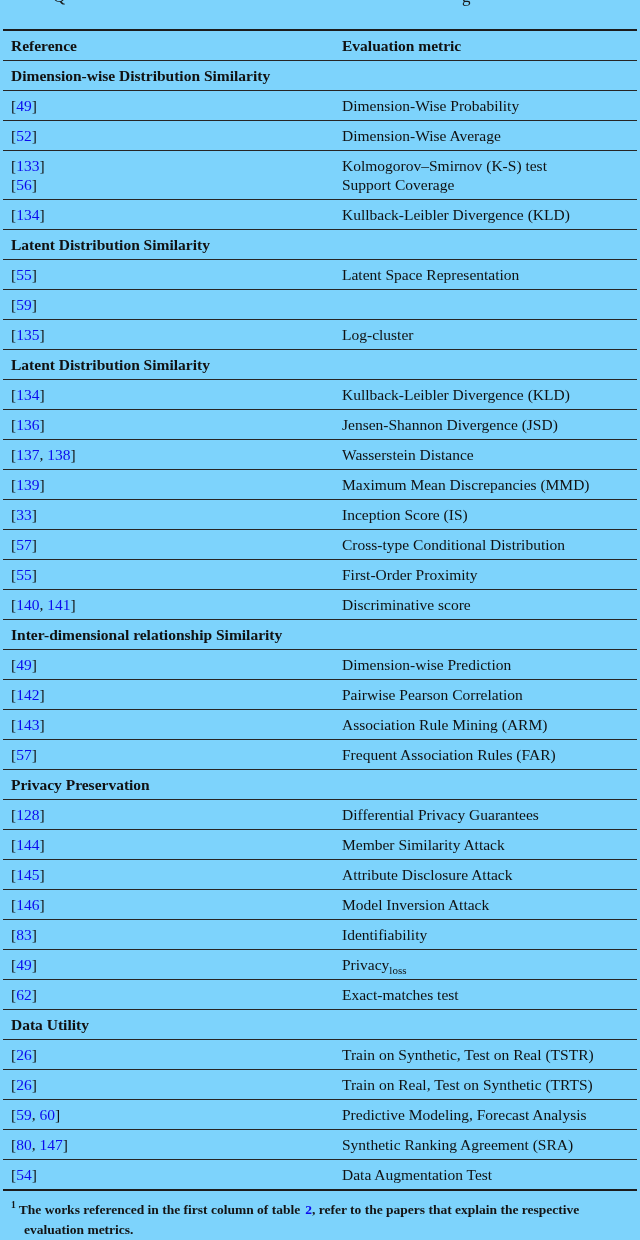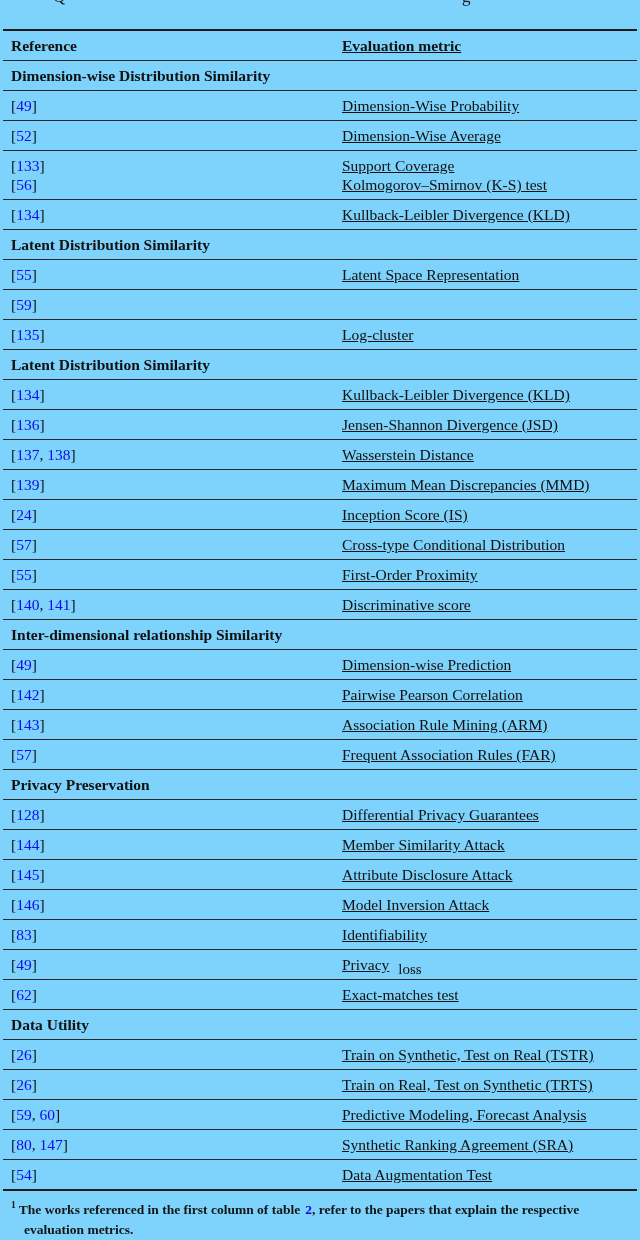--- a/index.html
+++ b/index.html
@@ -42,28 +42,28 @@
     padding: 5px 0 5px 8px;
     font-size: 15.5px;
     line-height: 19px;
   }
   .row:last-child { border-bottom: none; justify-content: space-between; }
   .header-row, .section-row { font-weight: bold; }
   .col-ref {
     width: 331px;
     flex: 0 0 331px;
   }
-  .col-metric { flex: 1 1 auto; text-decoration: underline; }
+  .col-metric { flex: 1 1 auto; }
   .cite {
     color: var(--link, #0b0bee);
     text-decoration: none;
     cursor: pointer;
   }
   .bracket, .sep { color: #111111; }
-  sub.msub { font-size: 15px; line-height: 0; margin-left: 9px; }
+  sub.msub { font-size: 11px; line-height: 0; }
 
   .footnote {
     margin: 4px 10px 0 24px;
     font-size: 13.5px;
     line-height: 20px;
     text-indent: -13px;
     color: #141414;
     font-weight: bold;
   }
   .footnote sup {
@@ -111,22 +111,22 @@
           <div class="col-metric">
             <div class="line metric">Dimension-Wise Average</div>
           </div>
         </div>
         <div class="row data-row">
           <div class="col-ref">
             <div class="line refs"><span class="bracket">[</span><a class="cite">133</a><span class="bracket">]</span></div>
             <div class="line refs"><span class="bracket">[</span><a class="cite">56</a><span class="bracket">]</span></div>
           </div>
           <div class="col-metric">
+            <div class="line metric">Kolmogorov–Smirnov (K-S) test</div>
             <div class="line metric">Support Coverage</div>
-            <div class="line metric">Kolmogorov–Smirnov (K-S) test</div>
           </div>
         </div>
         <div class="row data-row">
           <div class="col-ref">
             <div class="line refs"><span class="bracket">[</span><a class="cite">134</a><span class="bracket">]</span></div>
           </div>
           <div class="col-metric">
             <div class="line metric">Kullback-Leibler Divergence (KLD)</div>
           </div>
         </div>
@@ -184,21 +184,21 @@
         <div class="row data-row">
           <div class="col-ref">
             <div class="line refs"><span class="bracket">[</span><a class="cite">139</a><span class="bracket">]</span></div>
           </div>
           <div class="col-metric">
             <div class="line metric">Maximum Mean Discrepancies (MMD)</div>
           </div>
         </div>
         <div class="row data-row">
           <div class="col-ref">
-            <div class="line refs"><span class="bracket">[</span><a class="cite">24</a><span class="bracket">]</span></div>
+            <div class="line refs"><span class="bracket">[</span><a class="cite">33</a><span class="bracket">]</span></div>
           </div>
           <div class="col-metric">
             <div class="line metric">Inception Score (IS)</div>
           </div>
         </div>
         <div class="row data-row">
           <div class="col-ref">
             <div class="line refs"><span class="bracket">[</span><a class="cite">57</a><span class="bracket">]</span></div>
           </div>
           <div class="col-metric">

